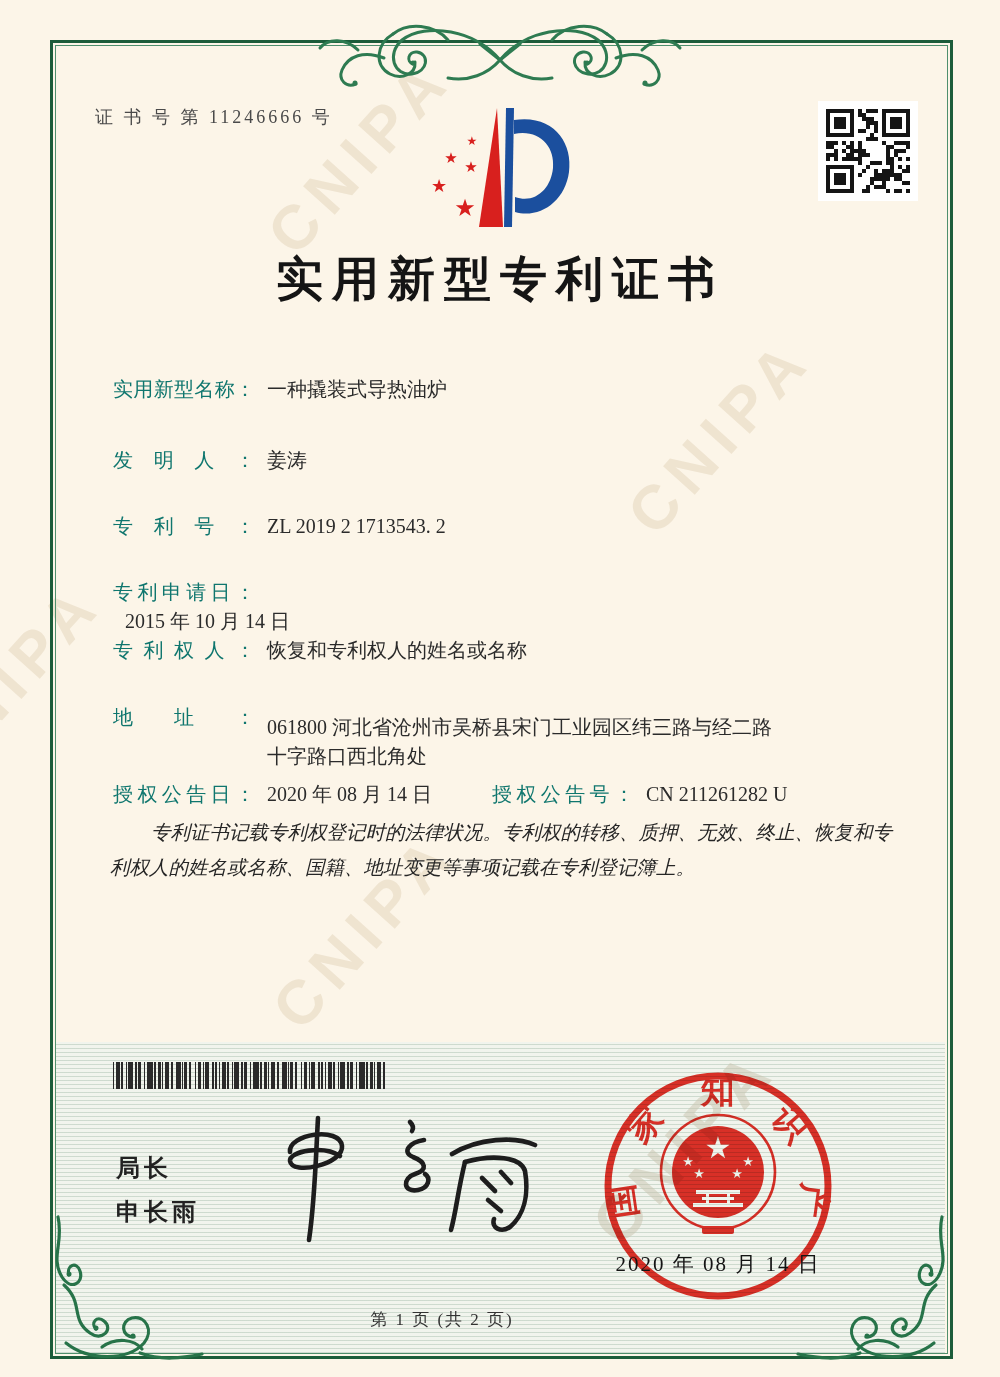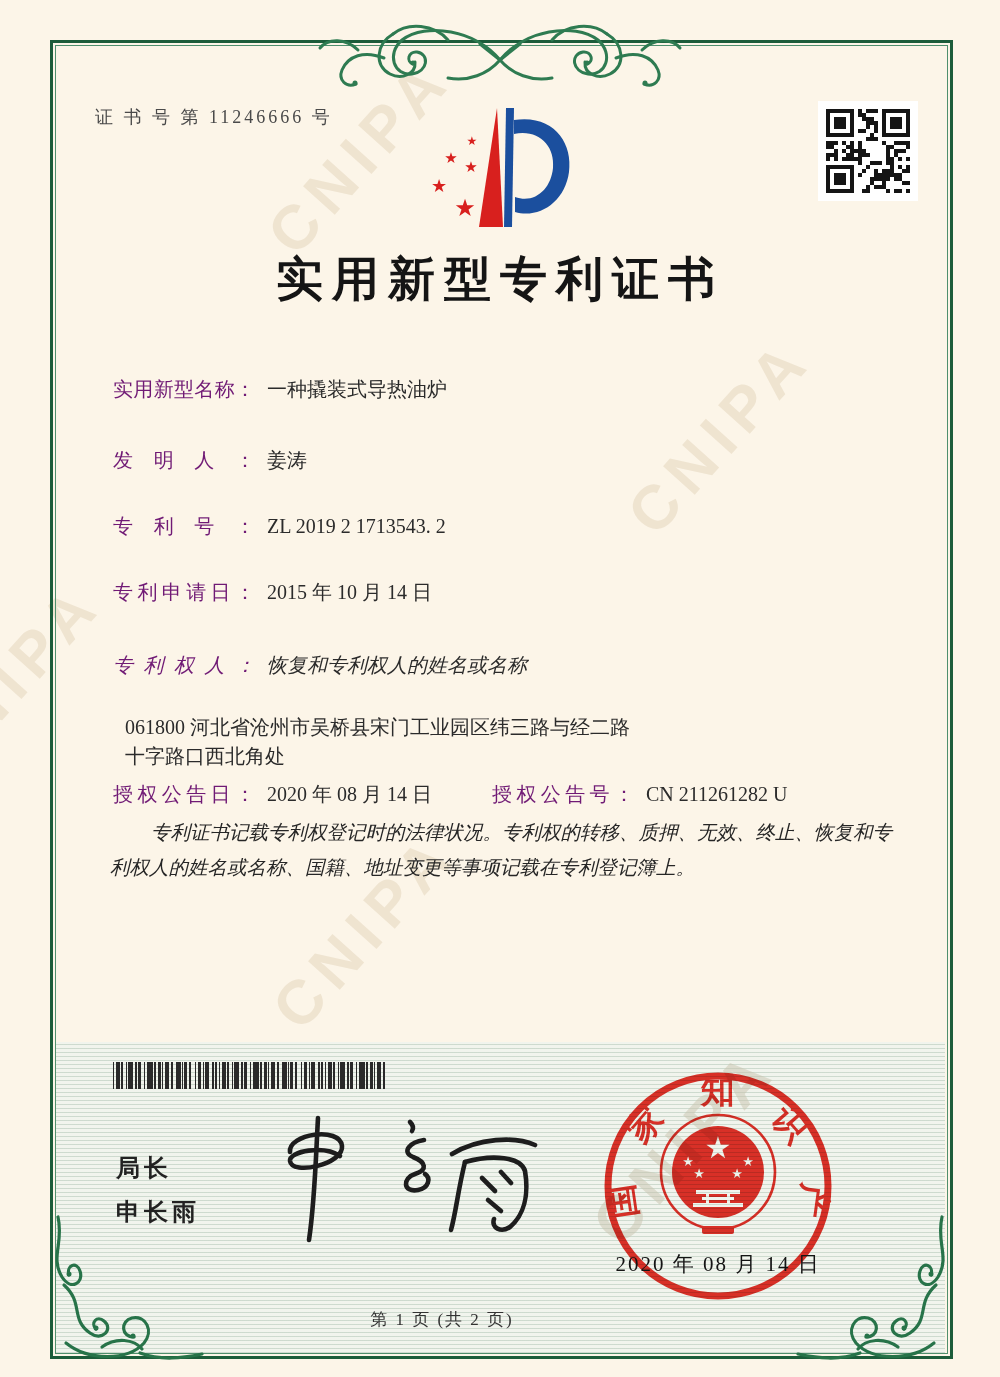--- a/index.html
+++ b/index.html
@@ -22,21 +22,21 @@
   .certno{position:absolute;left:95px;top:105px;z-index:3;font-size:18px;letter-spacing:3px;color:#4a4a4a;}
   .logo{position:absolute;left:415px;top:100px;z-index:3;}
   .qr{position:absolute;left:818px;top:101px;width:100px;height:100px;background:#fff;z-index:3;}
   .qm{position:absolute;width:4px;height:4px;background:#151515;}
   .qf{position:absolute;width:20px;height:20px;border:4px solid #151515;}
   .qf::after{content:'';position:absolute;inset:4px;background:#151515;}
   .title{position:absolute;left:0;top:248px;width:1000px;z-index:3;text-align:center;
     font-size:47px;font-weight:bold;letter-spacing:9px;color:#151515;}
   
   .frow{position:absolute;left:113px;z-index:3;display:flex;font-size:20px;line-height:1.45;}
-  .flabel{flex:none;display:inline-block;width:142px;text-align:justify;text-align-last:justify;color:#701a75;}
+  .flabel{flex:none;display:inline-block;width:142px;text-align:justify;text-align-last:justify;color:#0f766e;}
   .fvalue{margin-left:12px;color:#2b2b2b;}
   .addr-value{width:505px;margin-top:10px;}
   .grant-pair{display:flex;}
   .grant2{margin-left:60px;display:flex;}
   
   .bodytext{position:absolute;left:110px;top:815px;width:792px;z-index:3;
     font-size:19.5px;line-height:1.82;font-style:italic;color:#262626;}
   .bodytext p{margin:0;text-indent:2.1em;}
   
   .barcode{position:absolute;left:113px;top:1062px;z-index:3;}
@@ -258,29 +258,30 @@
     <span class="fvalue">一种撬装式导热油炉</span>
   </div>
   <div class="frow" style="top:446px;">
     <span class="flabel">发明人：</span>
     <span class="fvalue">姜涛</span>
   </div>
   <div class="frow" style="top:512px;">
     <span class="flabel">专利号：</span>
     <span class="fvalue">ZL 2019 2 1713543. 2</span>
   </div>
-  <div class="frow" style="top:578px;">
+  <div class="frow" style="top:578px;flex-direction:column;">
     <span class="flabel">专利申请日：</span>
     <span class="fvalue">2015 年 10 月 14 日</span>
   </div>
-  <div class="frow" style="top:651px;font-style:italic;">
+  <div class="frow" style="top:636px;">
     <span class="flabel">专利权人：</span>
     <span class="fvalue">恢复和专利权人的姓名或名称</span>
   </div>
   <div class="frow" style="top:703px;">
+    <span class="flabel">地址：</span>
     <span class="fvalue addr-value">061800 河北省沧州市吴桥县宋门工业园区纬三路与经二路十字路口西北角处</span>
   </div>
   <div class="frow" style="top:780px;">
     <span class="grant-pair">
       <span class="flabel">授权公告日：</span>
       <span class="fvalue">2020 年 08 月 14 日</span>
     </span>
     <span class="grant2">
       <span class="flabel">授权公告号：</span>
       <span class="fvalue">CN 211261282 U</span>

